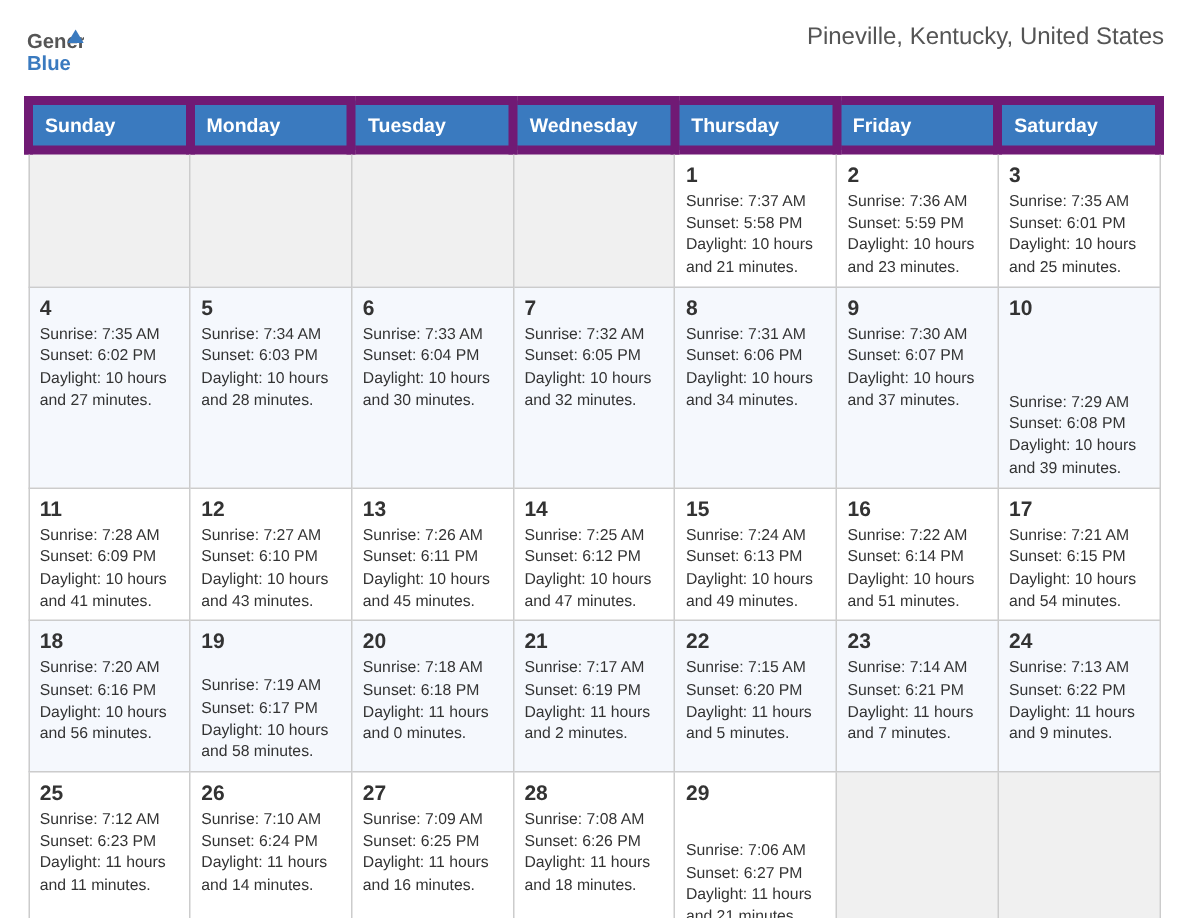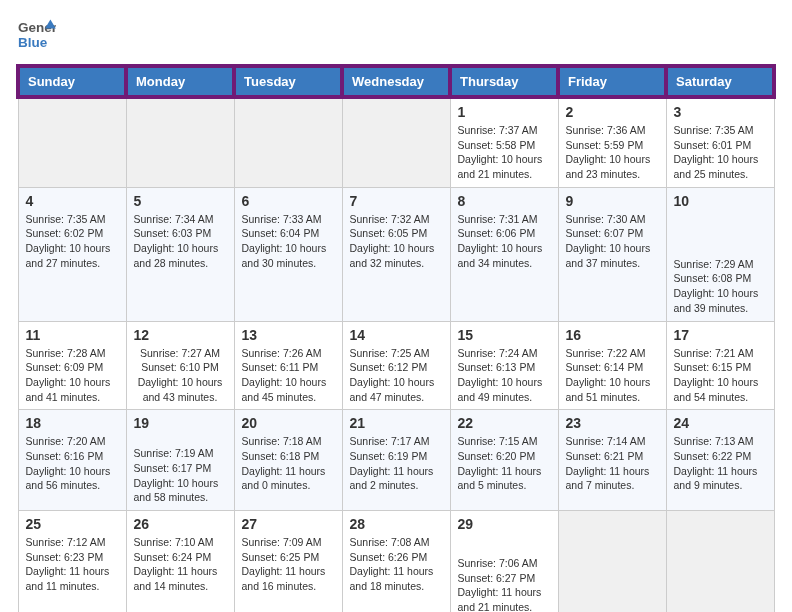--- a/index.html
+++ b/index.html
@@ -43,21 +43,21 @@
       border-collapse: collapse;
       font-size: 11px;
     }
     thead tr th {
       background: #3a7abf;
       color: #fff;
       text-align: left;
       padding: 6px 8px;
       font-size: 13px;
       font-weight: bold;
-      border: 4px solid #701a75;
+      border: 6px solid #701a75;
     }
     tbody tr td {
       border: 1px solid #ccc;
       padding: 5px 7px;
       vertical-align: top;
       width: 14.28%;
       min-height: 80px;
     }
     tbody tr {
       height: 88px;
@@ -92,20 +92,21 @@
 
 <div class="header">
   <div class="logo">
     <svg class="logo-icon" viewBox="0 0 44 40">
       <text x="2" y="18" font-size="15" font-weight="bold" fill="#555">General</text>
       <text x="2" y="34" font-size="15" font-weight="bold" fill="#3a7abf">Blue</text>
       <polygon points="38,4 44,14 32,14" fill="#3a7abf"></polygon>
     </svg>
   </div>
   <div class="title-block">
+    <h2>Pineville, Kentucky, United States</h2>
   </div>
 </div>
 
 <table>
   <thead>
     <tr>
     <th>Sunday</th>
         <th>Monday</th>
         <th>Tuesday</th>
         <th>Wednesday</th>
@@ -196,21 +197,21 @@
       <tr>
         <td>
           <span class="day-num">11</span>
           <div class="day-info" style="white-space: pre-line;">Sunrise: 7:28 AM
 Sunset: 6:09 PM
 Daylight: 10 hours
 and 41 minutes.</div>
         </td>
         <td>
           <span class="day-num">12</span>
-          <div class="day-info" style="white-space: pre-line; text-align: center;">Sunrise: 7:27 AM
+          <div class="day-info" style="white-space: pre-line;">Sunrise: 7:27 AM
 Sunset: 6:10 PM
 Daylight: 10 hours
 and 43 minutes.</div>
         </td>
         <td>
           <span class="day-num">13</span>
           <div class="day-info" style="white-space: pre-line;">Sunrise: 7:26 AM
 Sunset: 6:11 PM
 Daylight: 10 hours
 and 45 minutes.</div>

